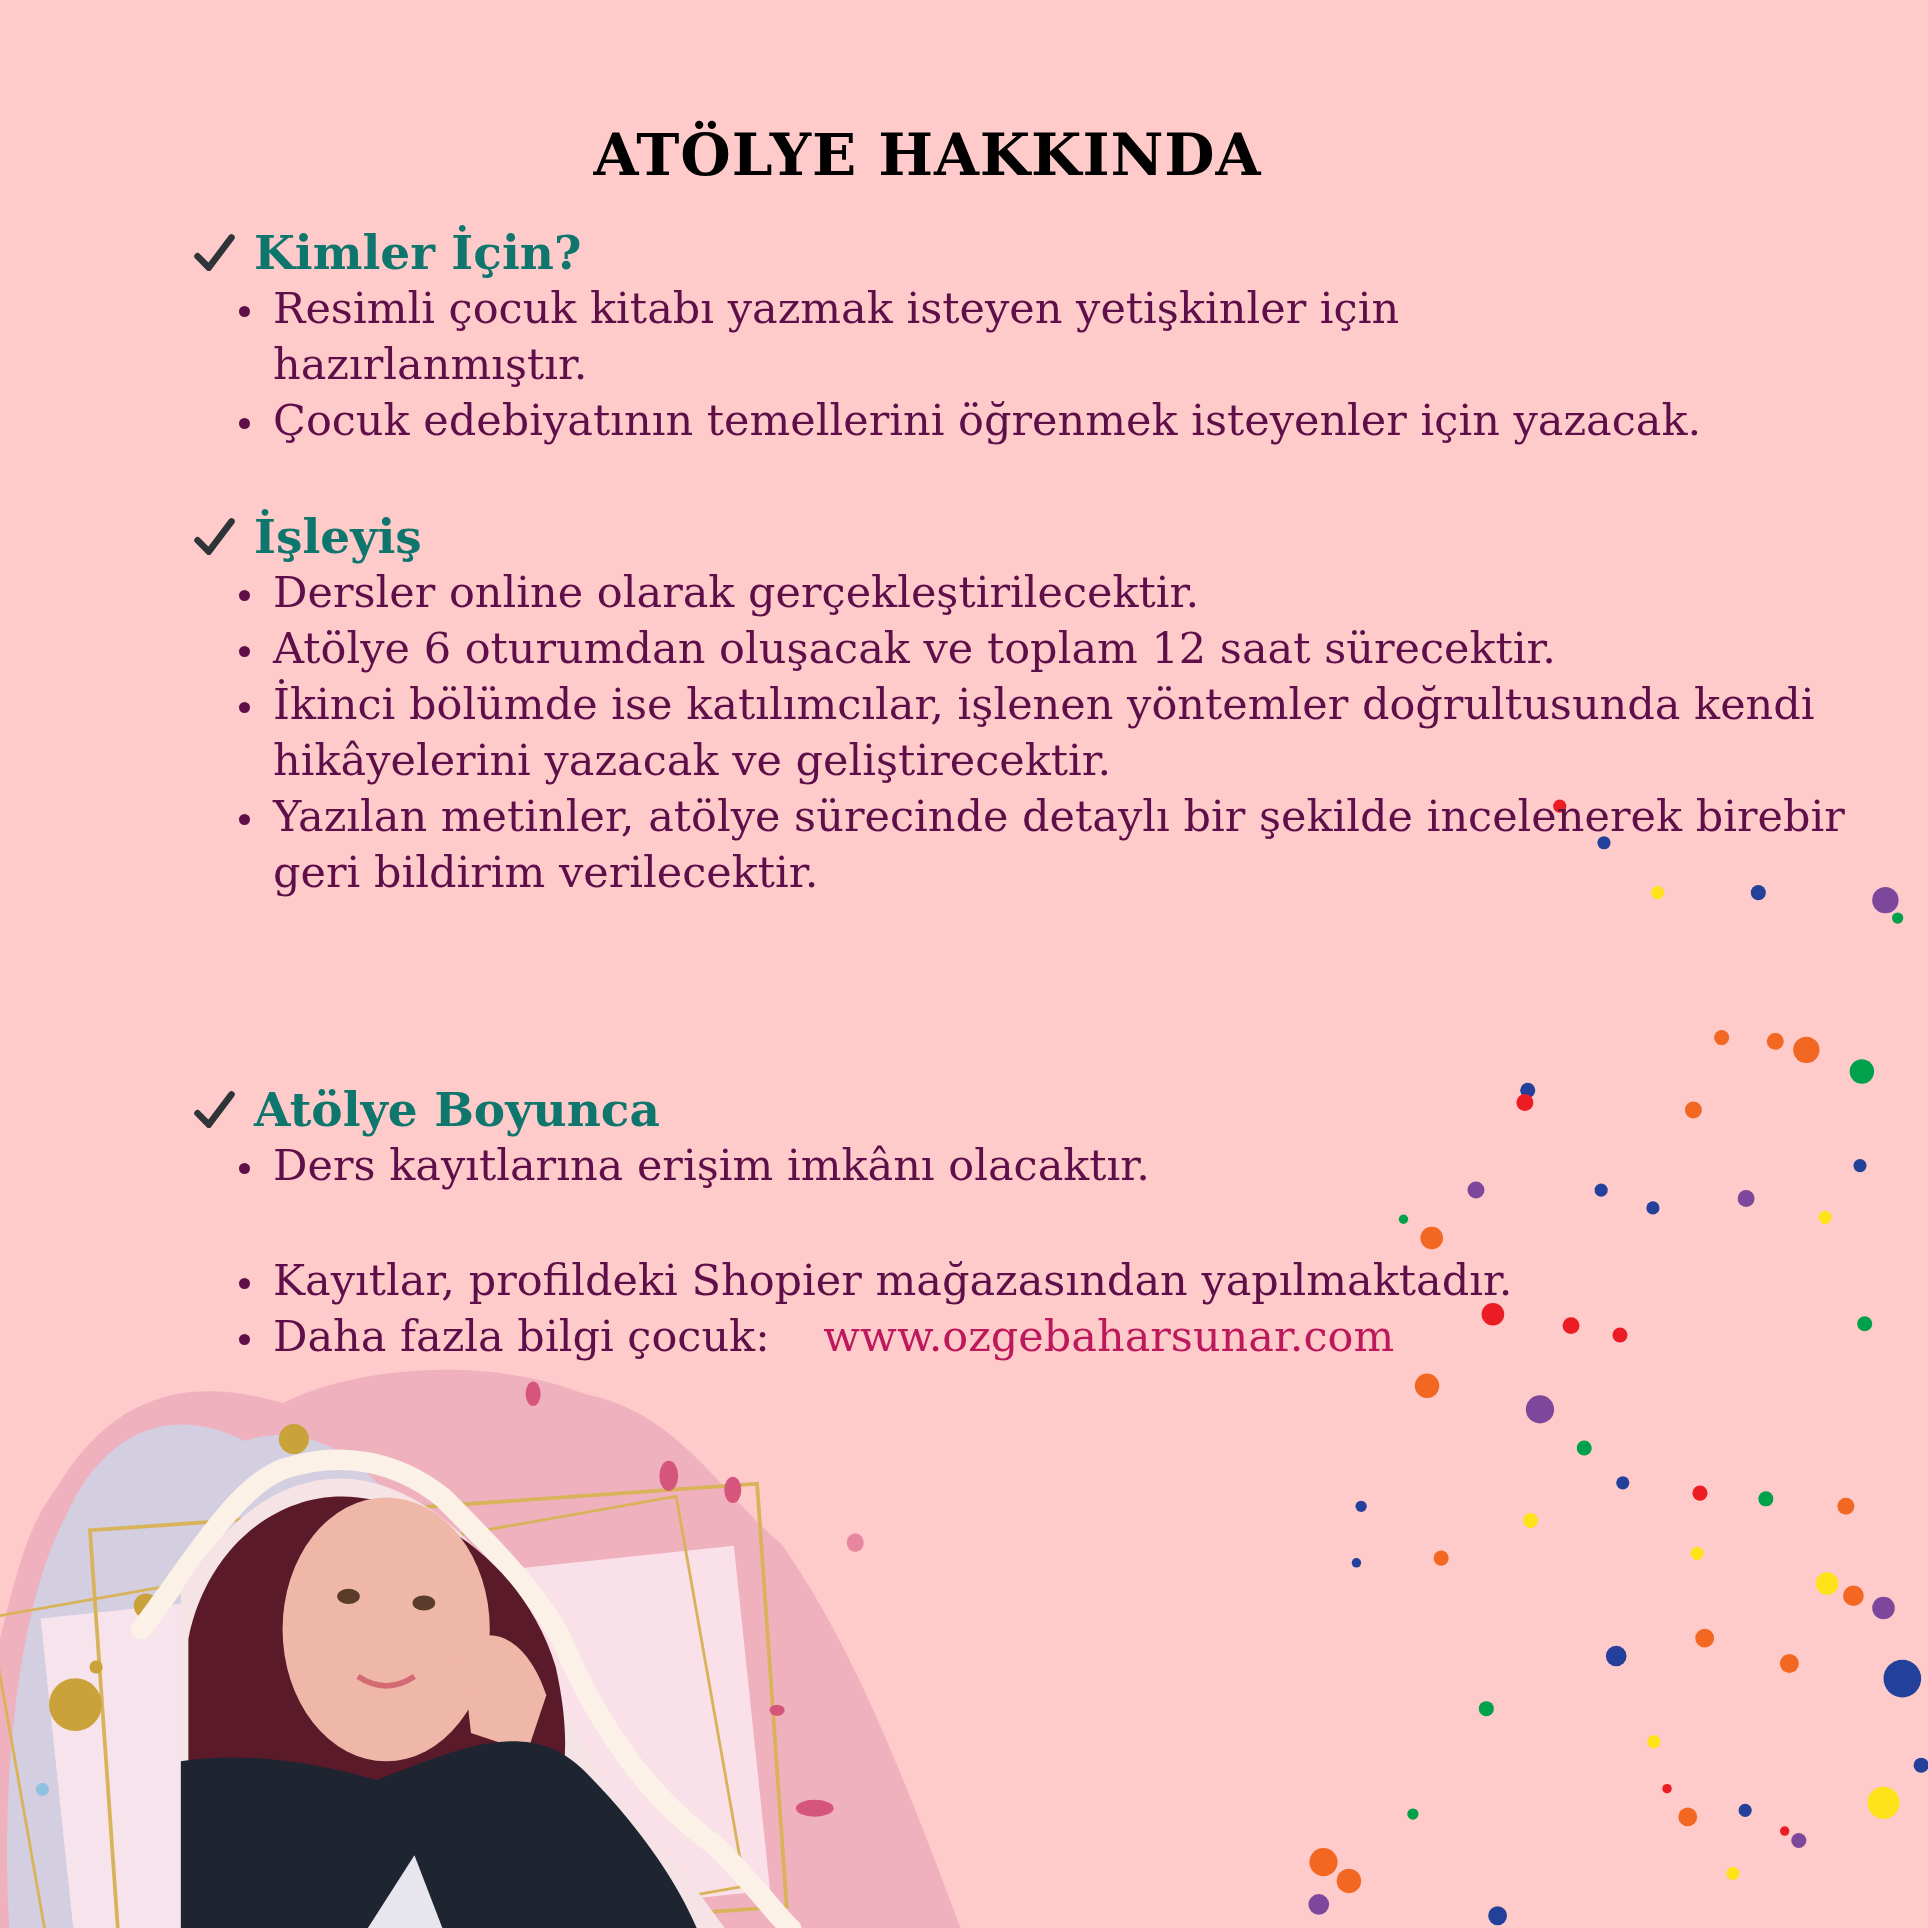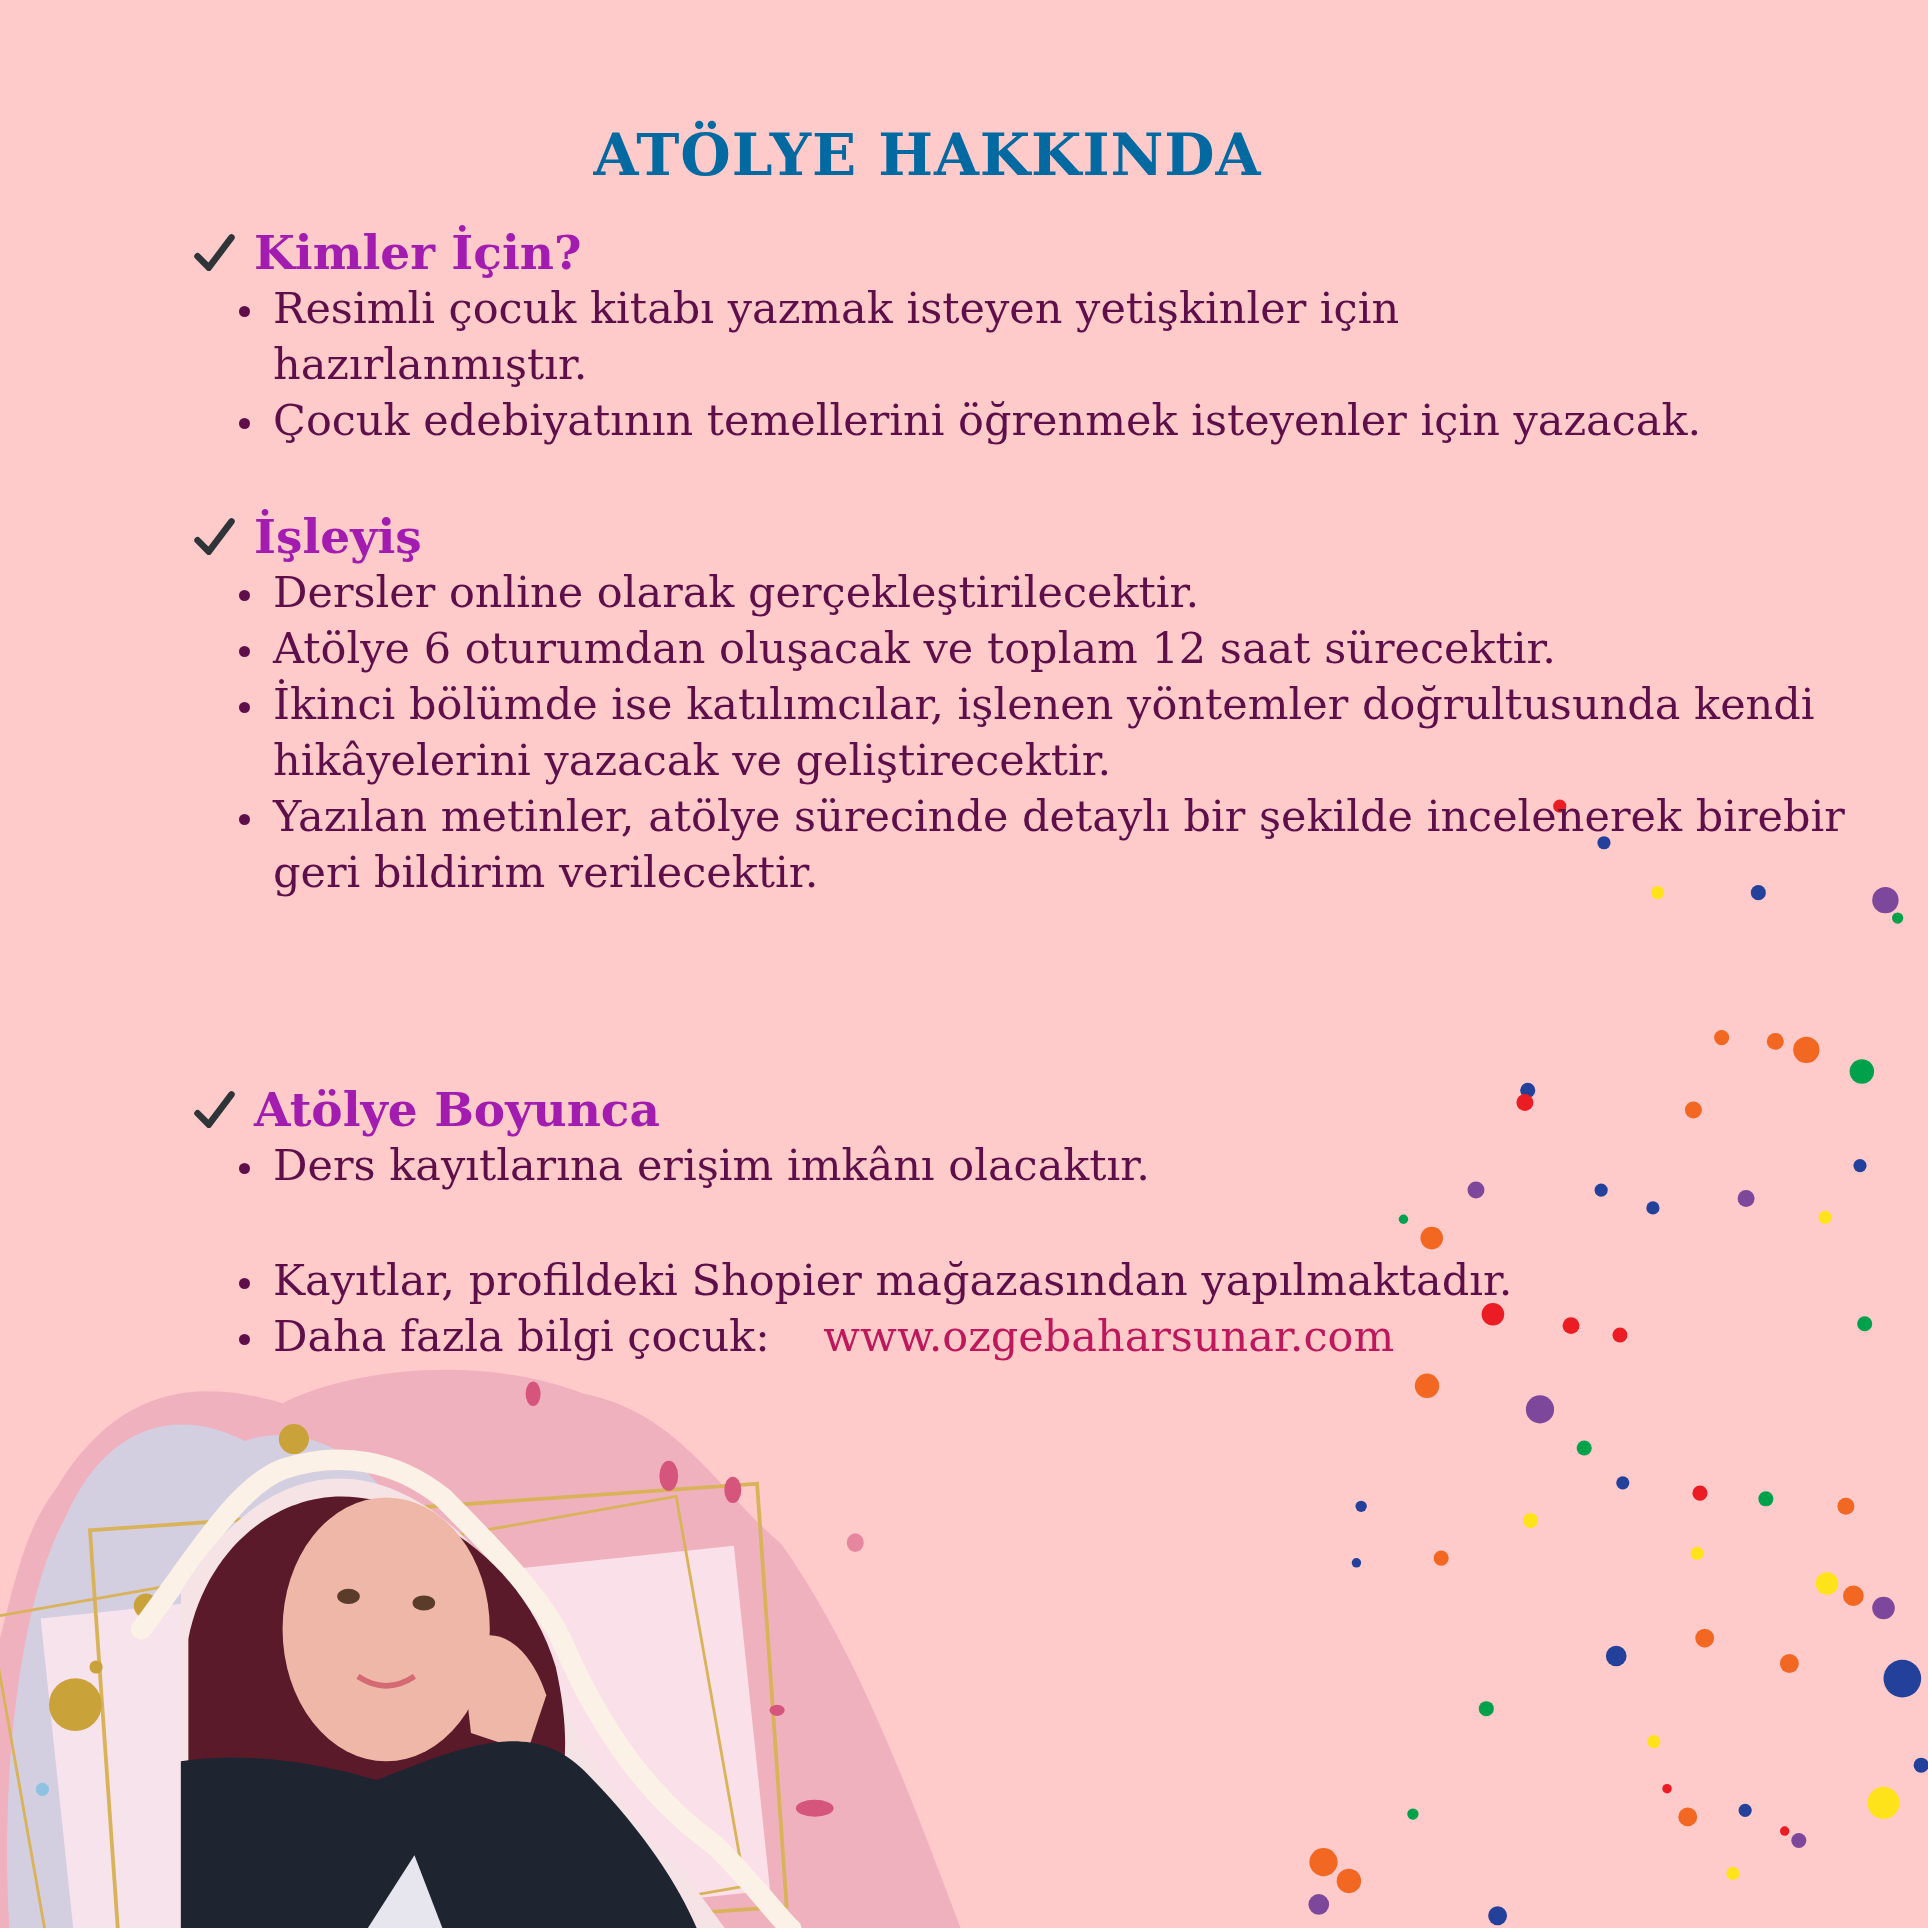--- a/index.html
+++ b/index.html
@@ -6,26 +6,26 @@
   body {
     width: 1928px; height: 1928px; overflow: hidden;
     background: #ffcaca;
     position: relative;
     font-family: "DejaVu Serif", serif;
     color: #5e0f4a;
   }
   .title {
     position: absolute; left: 0; width: 1855px; top: 121px;
     text-align: center; font-weight: bold; font-size: 58px; letter-spacing: 0.9px;
-    color: #0369a1;
+    color: #000000;
   }
   .section { position: absolute; left: 190px; width: 1695px; }
   .sec-head { display: flex; align-items: center; height: 56px; }
   .check { width: 49px; height: 49px; margin-right: 15px; margin-left: 0; }
-  .sec-title { font-weight: bold; font-size: 47px; color: #a21caf; }
+  .sec-title { font-weight: bold; font-size: 47px; color: #0f766e; }
   ul { list-style: none; margin: 0; padding: 0 0 0 45px; }
   li { position: relative; font-size: 43px; line-height: 56px; padding-left: 38px; color: #5e0f4a; }
   li::before { content: ""; position: absolute; left: 3.8px; top: 26px; width: 11.3px; height: 11.3px; border-radius: 50%; background: #5e0f4a; }
   .link { text-decoration-thickness: 2.8px; text-underline-offset: 7.5px; color: #be185d; margin-left: 40px; }
   .decor { position: absolute; pointer-events: none; }
 </style>
 </head>
 <body>
 
 <svg class="decor" style="left:0; top:1356px;" width="989" height="573" viewBox="0 0 1050 608">

